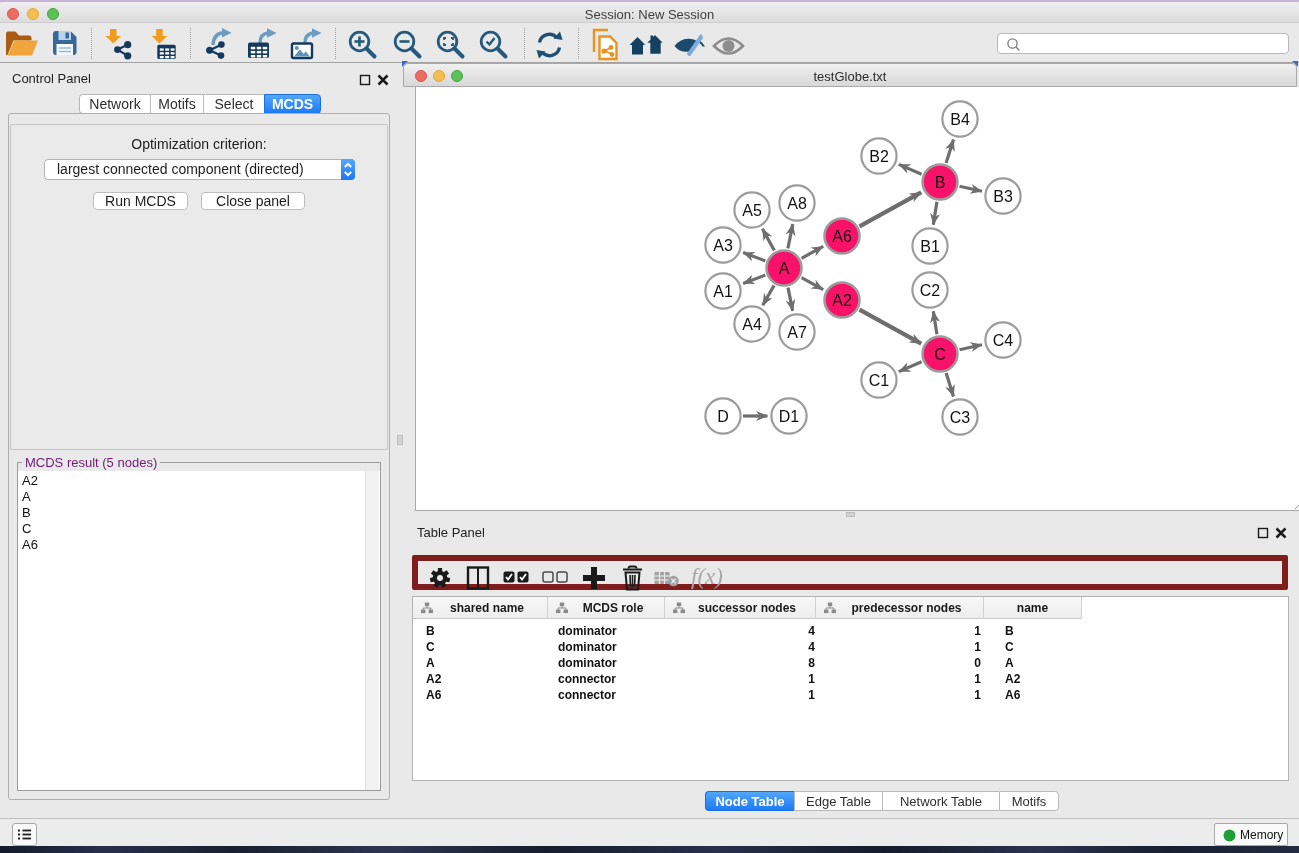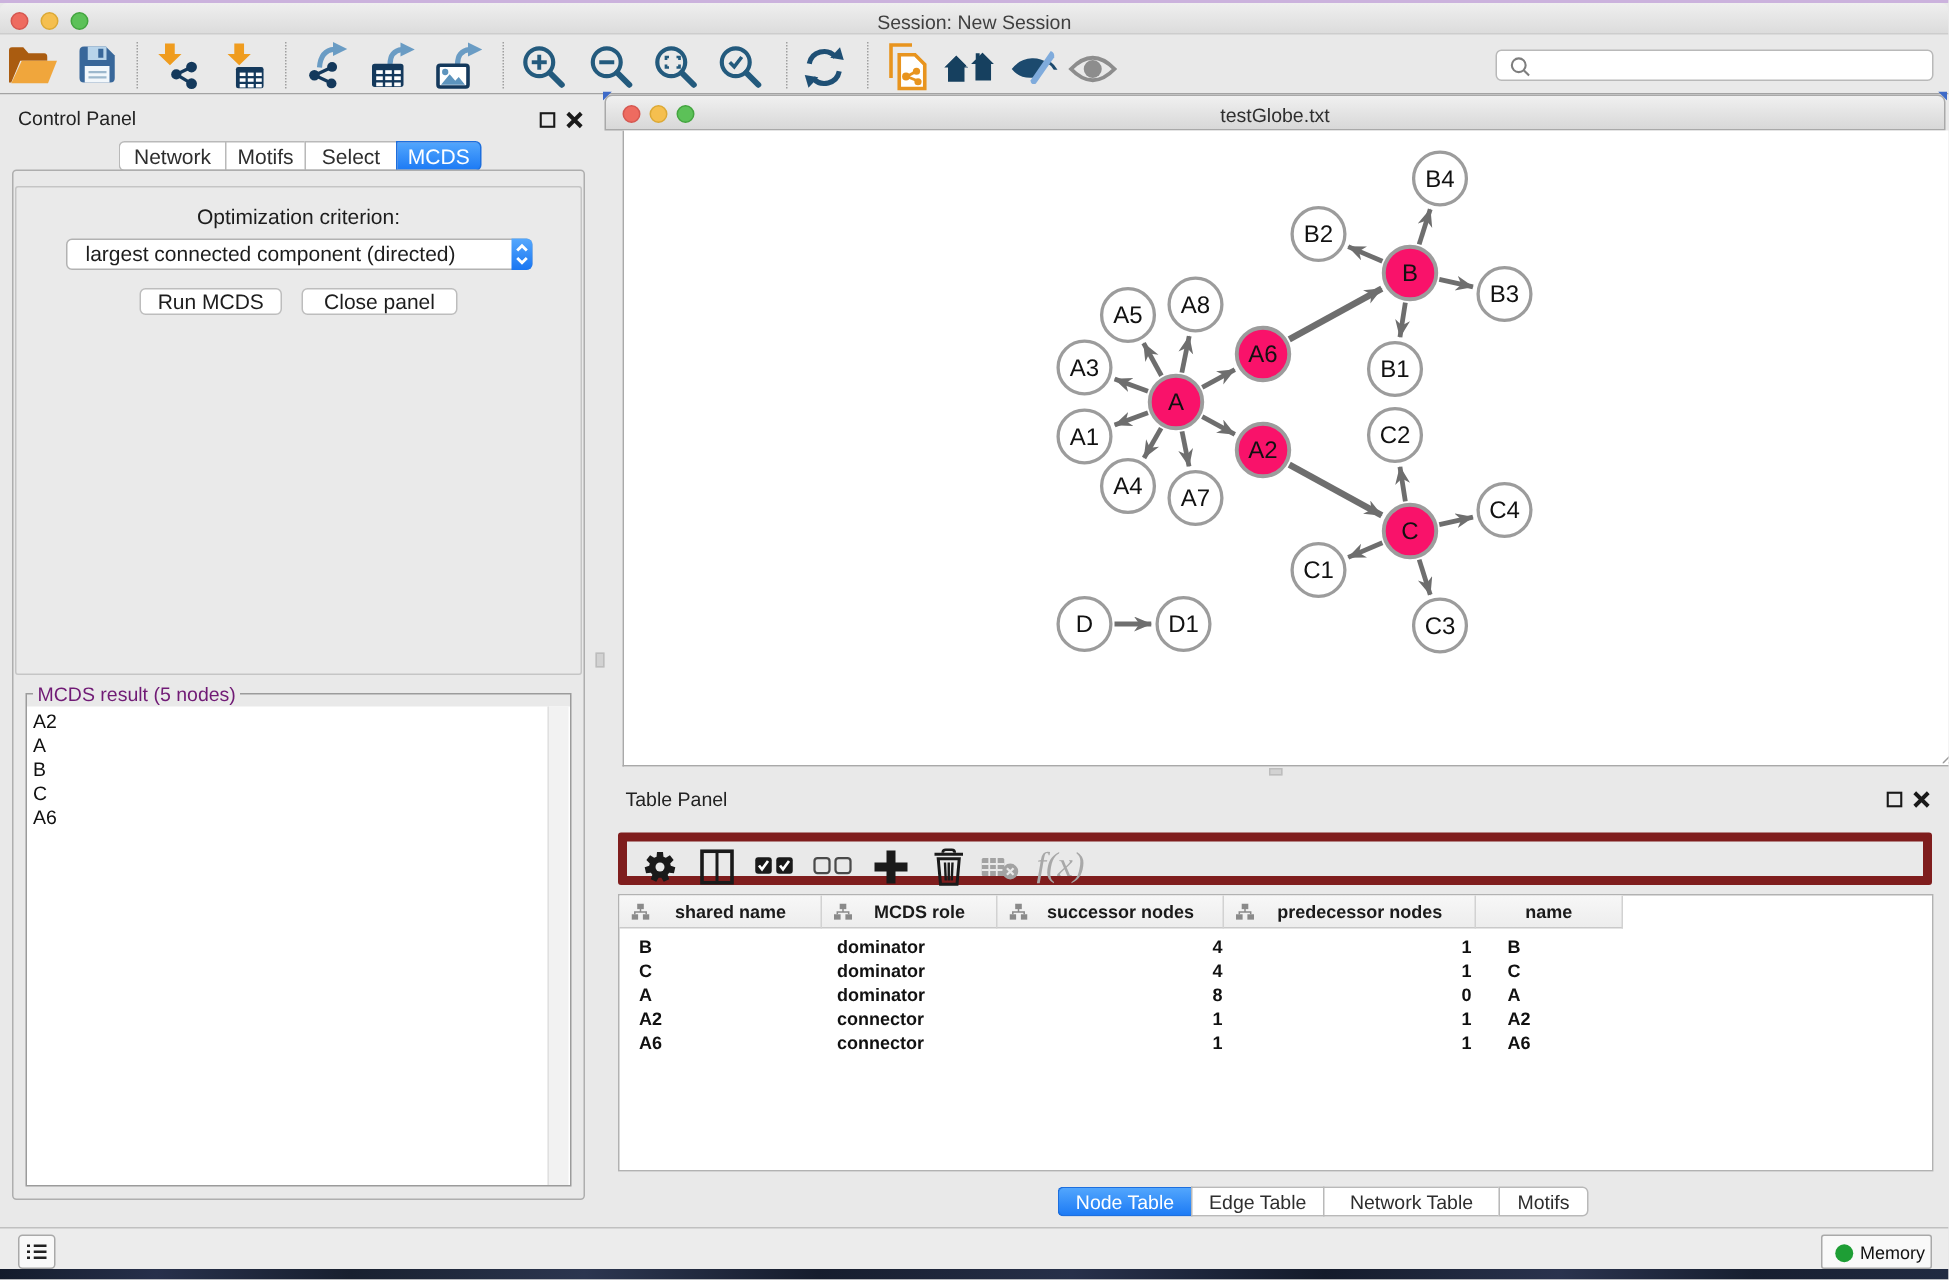--- a/index.html
+++ b/index.html
@@ -16,21 +16,21 @@
 #titletext { position:absolute; width:100%; text-align:center; top:5px; font-size:13px; color:#3f3f3f; }
 #toolbar { position:absolute; left:0; top:22px; width:1299px; height:41px; background:#e9e9e9; border-top:1px solid #cdcdcd; border-bottom:1px solid #a3a3a3; }
 .sep { position:absolute; top:5px; height:31px; width:0; border-left:1px dotted #9f9f9f; }
 #search { position:absolute; left:997px; top:10px; width:292px; height:21px; background:#fff; border:1px solid #b9b9b9; border-radius:4px; }
 #content { position:absolute; left:0; top:63px; width:1299px; height:755px; background:#e9e9e9; }
 #cp-title { position:absolute; left:12px; top:71px; font-size:13px; color:#222; }
 #cp-tabs { position:absolute; left:79px; top:94px; height:20px; display:flex; }
 .tab { height:20px; font-size:14px; color:#2e2e2e; background:#fff; border:1px solid #b9b9b9; border-right:none; text-align:center; line-height:19px; }
 .tab.first { border-radius:4px 0 0 4px; }
 .tab.last { border-radius:0 4px 4px 0; border-right:1px solid #b9b9b9; }
-.tab.sel { background:linear-gradient(#52a6fd,#1d7bf5); color:#fff; border-color:#1d6fde; }
+.tab.sel { background:linear-gradient(#52a6fd,#1d7bf5); color:#fff; border-color:#1d6fde;font-weight:bold; }
 #cp-outer { position:absolute; left:8px; top:113px; width:382px; height:687px; border:1px solid #aeaeae; border-radius:3px; background:#e9e9e9; }
 #cp-inner { position:absolute; left:10px; top:124px; width:378px; height:326px; border:1px solid #c5c5c5; border-radius:2px; background:#eaeaea; }
 #opt-label { position:absolute; left:0; top:136px; width:398px; text-align:center; font-size:14px; color:#1d1d1d; }
 #cp-select { position:absolute; left:44px; top:159px; width:311px; height:21px; background:#fff; border:1px solid #b2b2b2; border-radius:4px; font-size:14px; color:#1d1d1d; line-height:19px; padding-left:12px; }
 #cp-step { position:absolute; right:-1px; top:-1px; width:14px; height:21px; border-radius:0 4px 4px 0; background:linear-gradient(#55a8fd,#1a76f2); }
 .btn { position:absolute; height:18px; background:#fff; border:1px solid #bdbdbd; border-radius:4px; font-size:14px; color:#1d1d1d; text-align:center; line-height:16px; }
 #btn-run { left:93px; top:192px; width:95px; }
 #btn-close { left:201px; top:192px; width:104px; }
 #fieldset { position:absolute; left:17px; top:462px; width:364px; height:329px; border:1px solid #9b9b9b; }
 #fs-legend { position:absolute; left:4px; top:-8px; background:#e9e9e9; padding:0 3px; font-size:13px; color:#701a75; }

